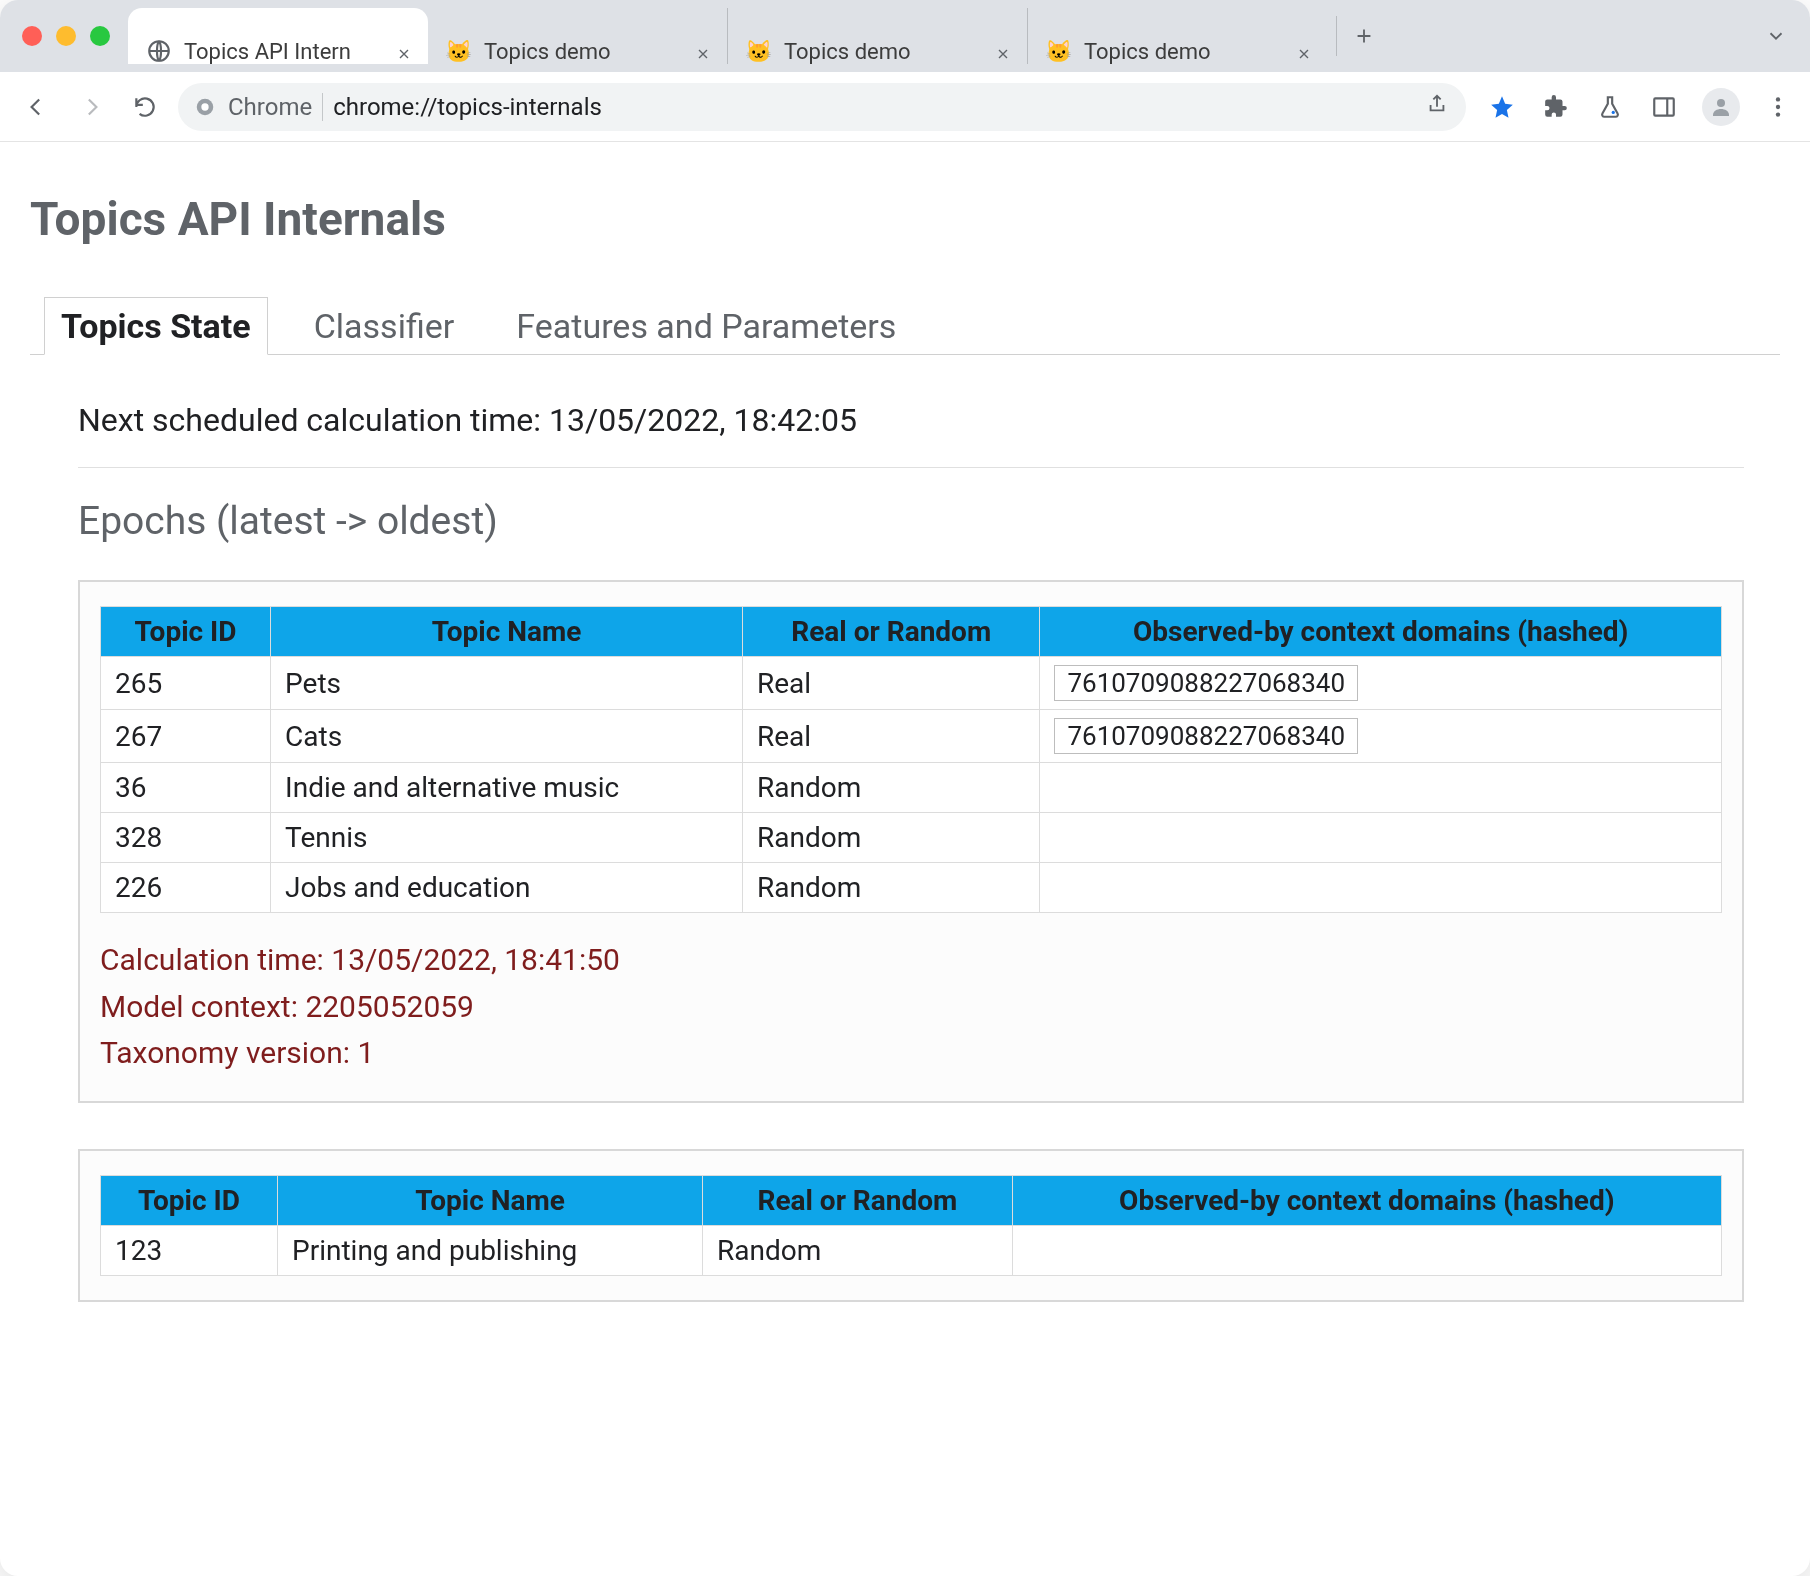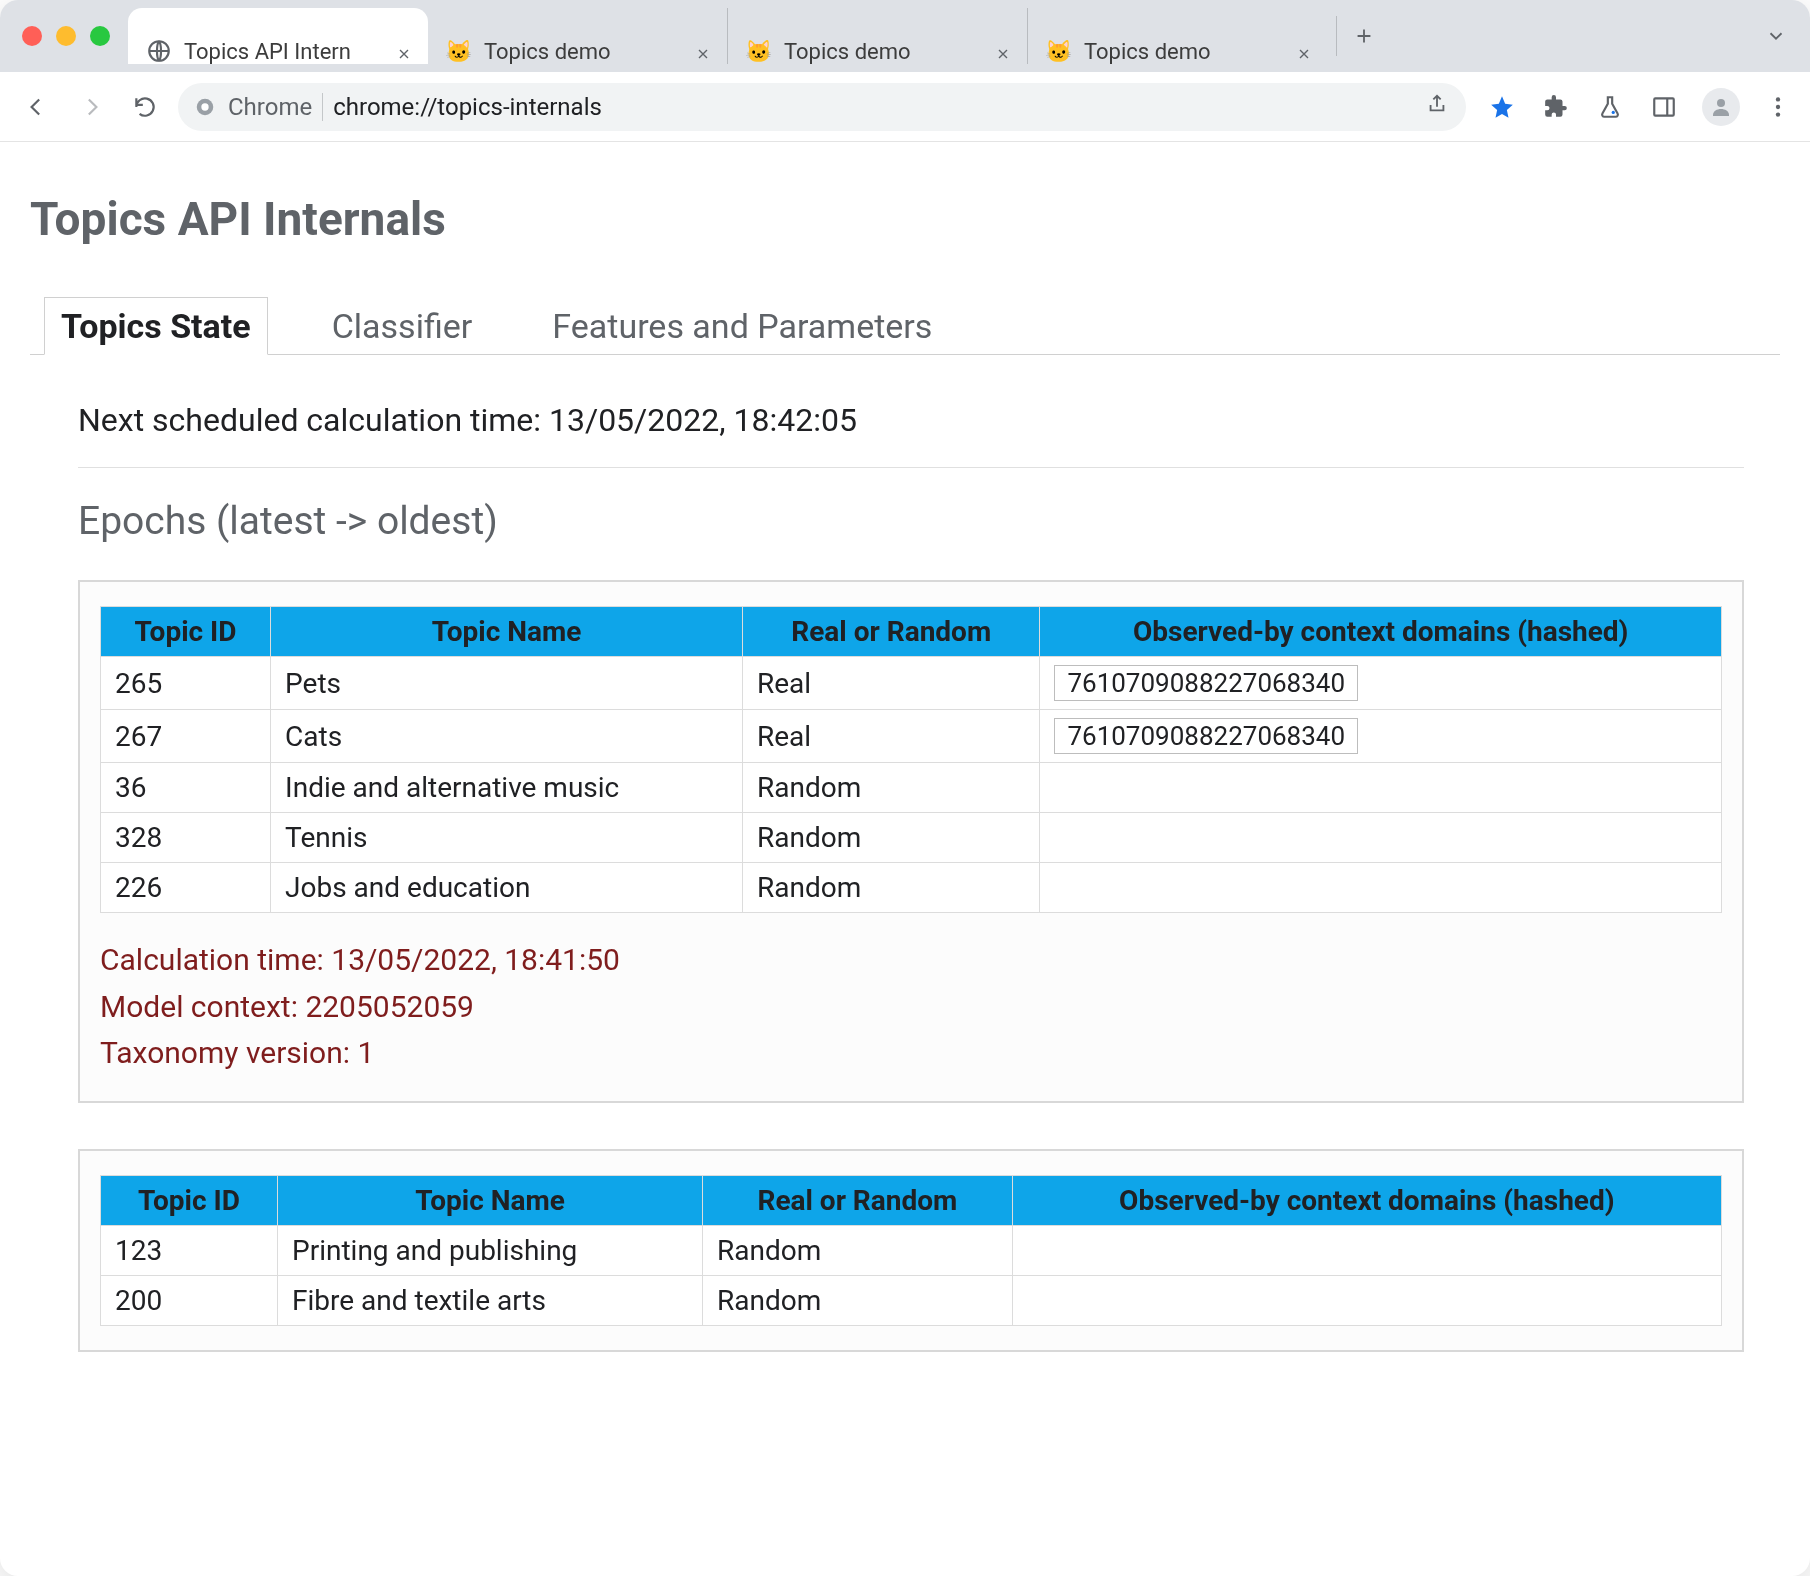--- a/index.html
+++ b/index.html
@@ -169,21 +169,21 @@
     font-size: 46px;
     font-weight: 700;
     color: #5f6368;
   }
   .page-tabs {
     display:flex;
     align-items:flex-end;
     border-bottom: 1px solid #d0d0d0;
     font-size: 34px;
     color: #5f6368;
-    gap: 48px;
+    gap: 30px;
     padding-left: 14px;
   }
   .page-tab {
     padding: 8px 16px;
     cursor:pointer;
   }
   .page-tab.active {
     font-weight: 700;
     color: #202124;
     border: 1px solid #d0d0d0;
@@ -470,25 +470,19 @@
               <th>Observed-by context domains (hashed)</th>
             </tr>
           </thead>
           <tbody>
             <tr>
               <td>123</td>
               <td>Printing and publishing</td>
               <td>Random</td>
               <td></td>
             </tr>
-            <tr>
-              <td>200</td>
-              <td>Fibre and textile arts</td>
-              <td>Random</td>
-              <td></td>
-            </tr>
           </tbody>
         </table>
       </div>
 
     </div>
   </div>
 </div>
 
 </body></html>

